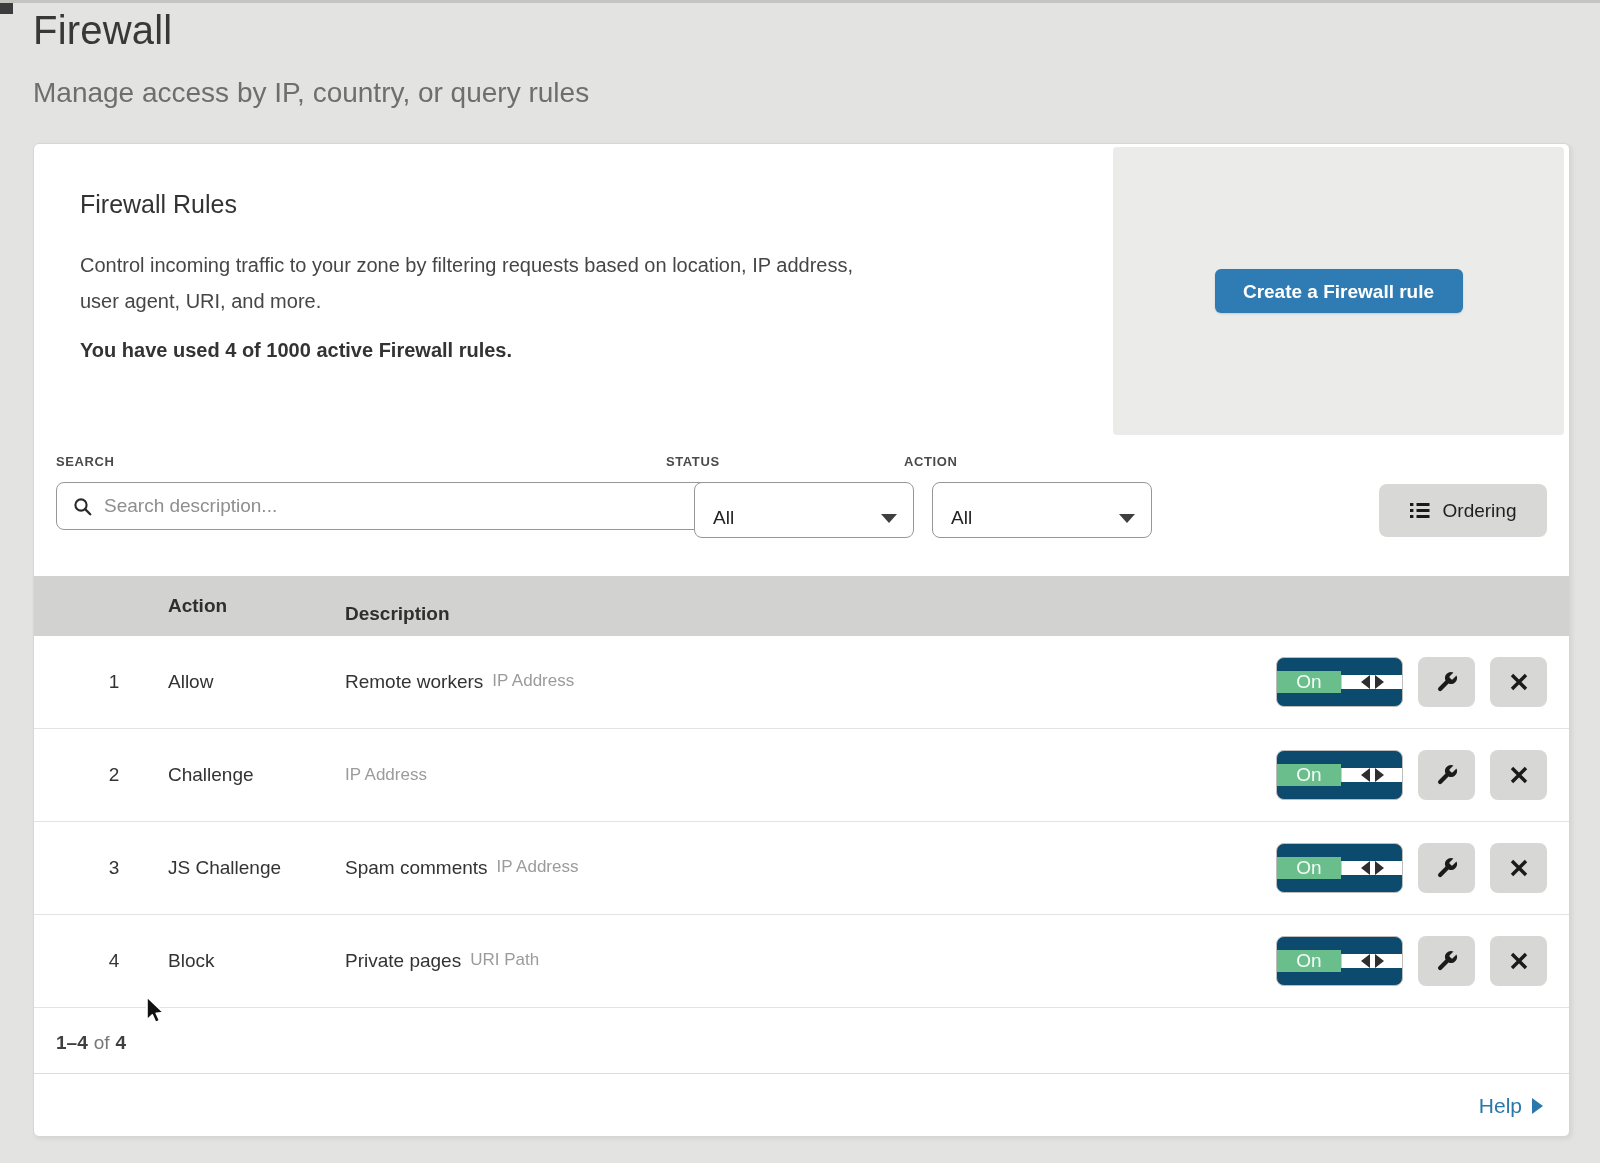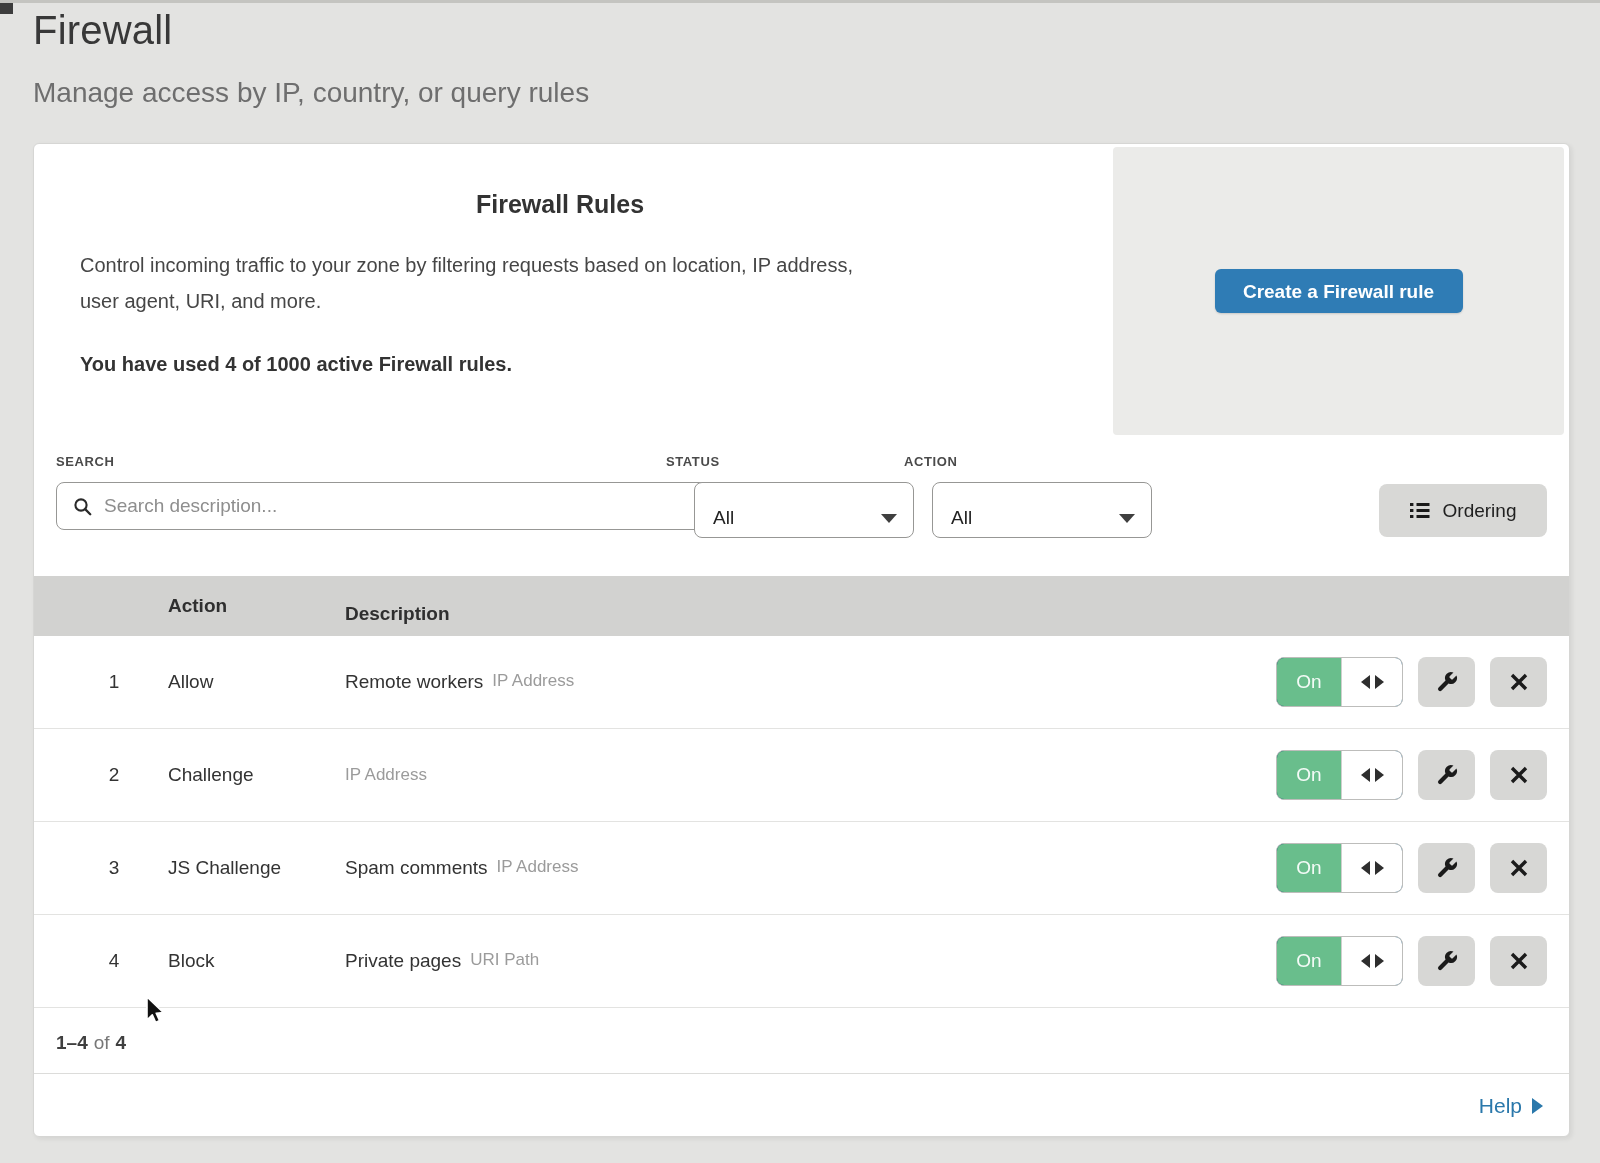--- a/index.html
+++ b/index.html
@@ -23,24 +23,24 @@
   
   .card {
     position:absolute; left:33px; top:143px; width:1537px; height:994px;
     background:#ffffff; border:1px solid #d6d6d4; border-radius:6px;
     box-shadow:2px 2px 5px rgba(0,0,0,.07);
     overflow:hidden;
   }
 
   
   .intro { position:absolute; left:46px; top:46px; width:960px; }
-  .intro h2 { font-size:25px; font-weight:700; color:#333; margin-bottom:28px;text-align:center; }
+  .intro h2 { font-size:25px; font-weight:400; color:#333; margin-bottom:28px; }
   .intro .desc { font-size:20px; color:#464646; line-height:36px; }
   .intro .desc span { display:block; }
-  .intro .usage { margin-top:34px; font-size:20px; font-weight:700; color:#333; }
+  .intro .usage { margin-top:20px; font-size:20px; font-weight:700; color:#333; }
 
   .side-panel {
     position:absolute; left:1079px; top:3px; width:451px; height:288px;
     background:#ebebe9; border-radius:4px;
     display:flex; align-items:center; justify-content:center;
   }
   .create-btn {
     background:#2f7cb5; color:#fff; border:none; border-radius:6px;
     font-family:inherit; font-size:19px; font-weight:700;
     padding:12px 24px; min-width:248px; height:44px; cursor:pointer;
@@ -99,21 +99,21 @@
   }
   .cell-num { flex:0 0 134px; text-align:center; padding-left:26px; font-size:19px; color:#333; }
   .cell-action { flex:0 0 177px; font-size:19px; color:#333; }
   .cell-desc { flex:1; display:flex; flex-direction:row; gap:9px; }
   .desc-title { font-size:19px; color:#333; }
   .desc-sub { font-size:17px; color:#9b9b9b; }
 
   .controls { display:flex; align-items:center; gap:15px; }
   .toggle {
     display:flex; height:50px; border-radius:8px; overflow:hidden;
-    border:1px solid #bdbdbb; cursor:pointer; background:#0c4a6e;
+    border:1px solid #bdbdbb; cursor:pointer; background:#0c4a6e;align-items:center;
   }
   .toggle-on {
     width:64px; background:#69be8c; color:#f4fbf7; font-size:19px;
     display:flex; align-items:center; justify-content:center;
   }
   .toggle-off {
     width:61px; background:#fff; border-left:1px solid #cfcfcd;
     display:flex; align-items:center; justify-content:center; gap:5px;
   }
   .tri-l { width:0; height:0; border-top:7px solid transparent; border-bottom:7px solid transparent; border-right:9px solid #2e2e2e; }

